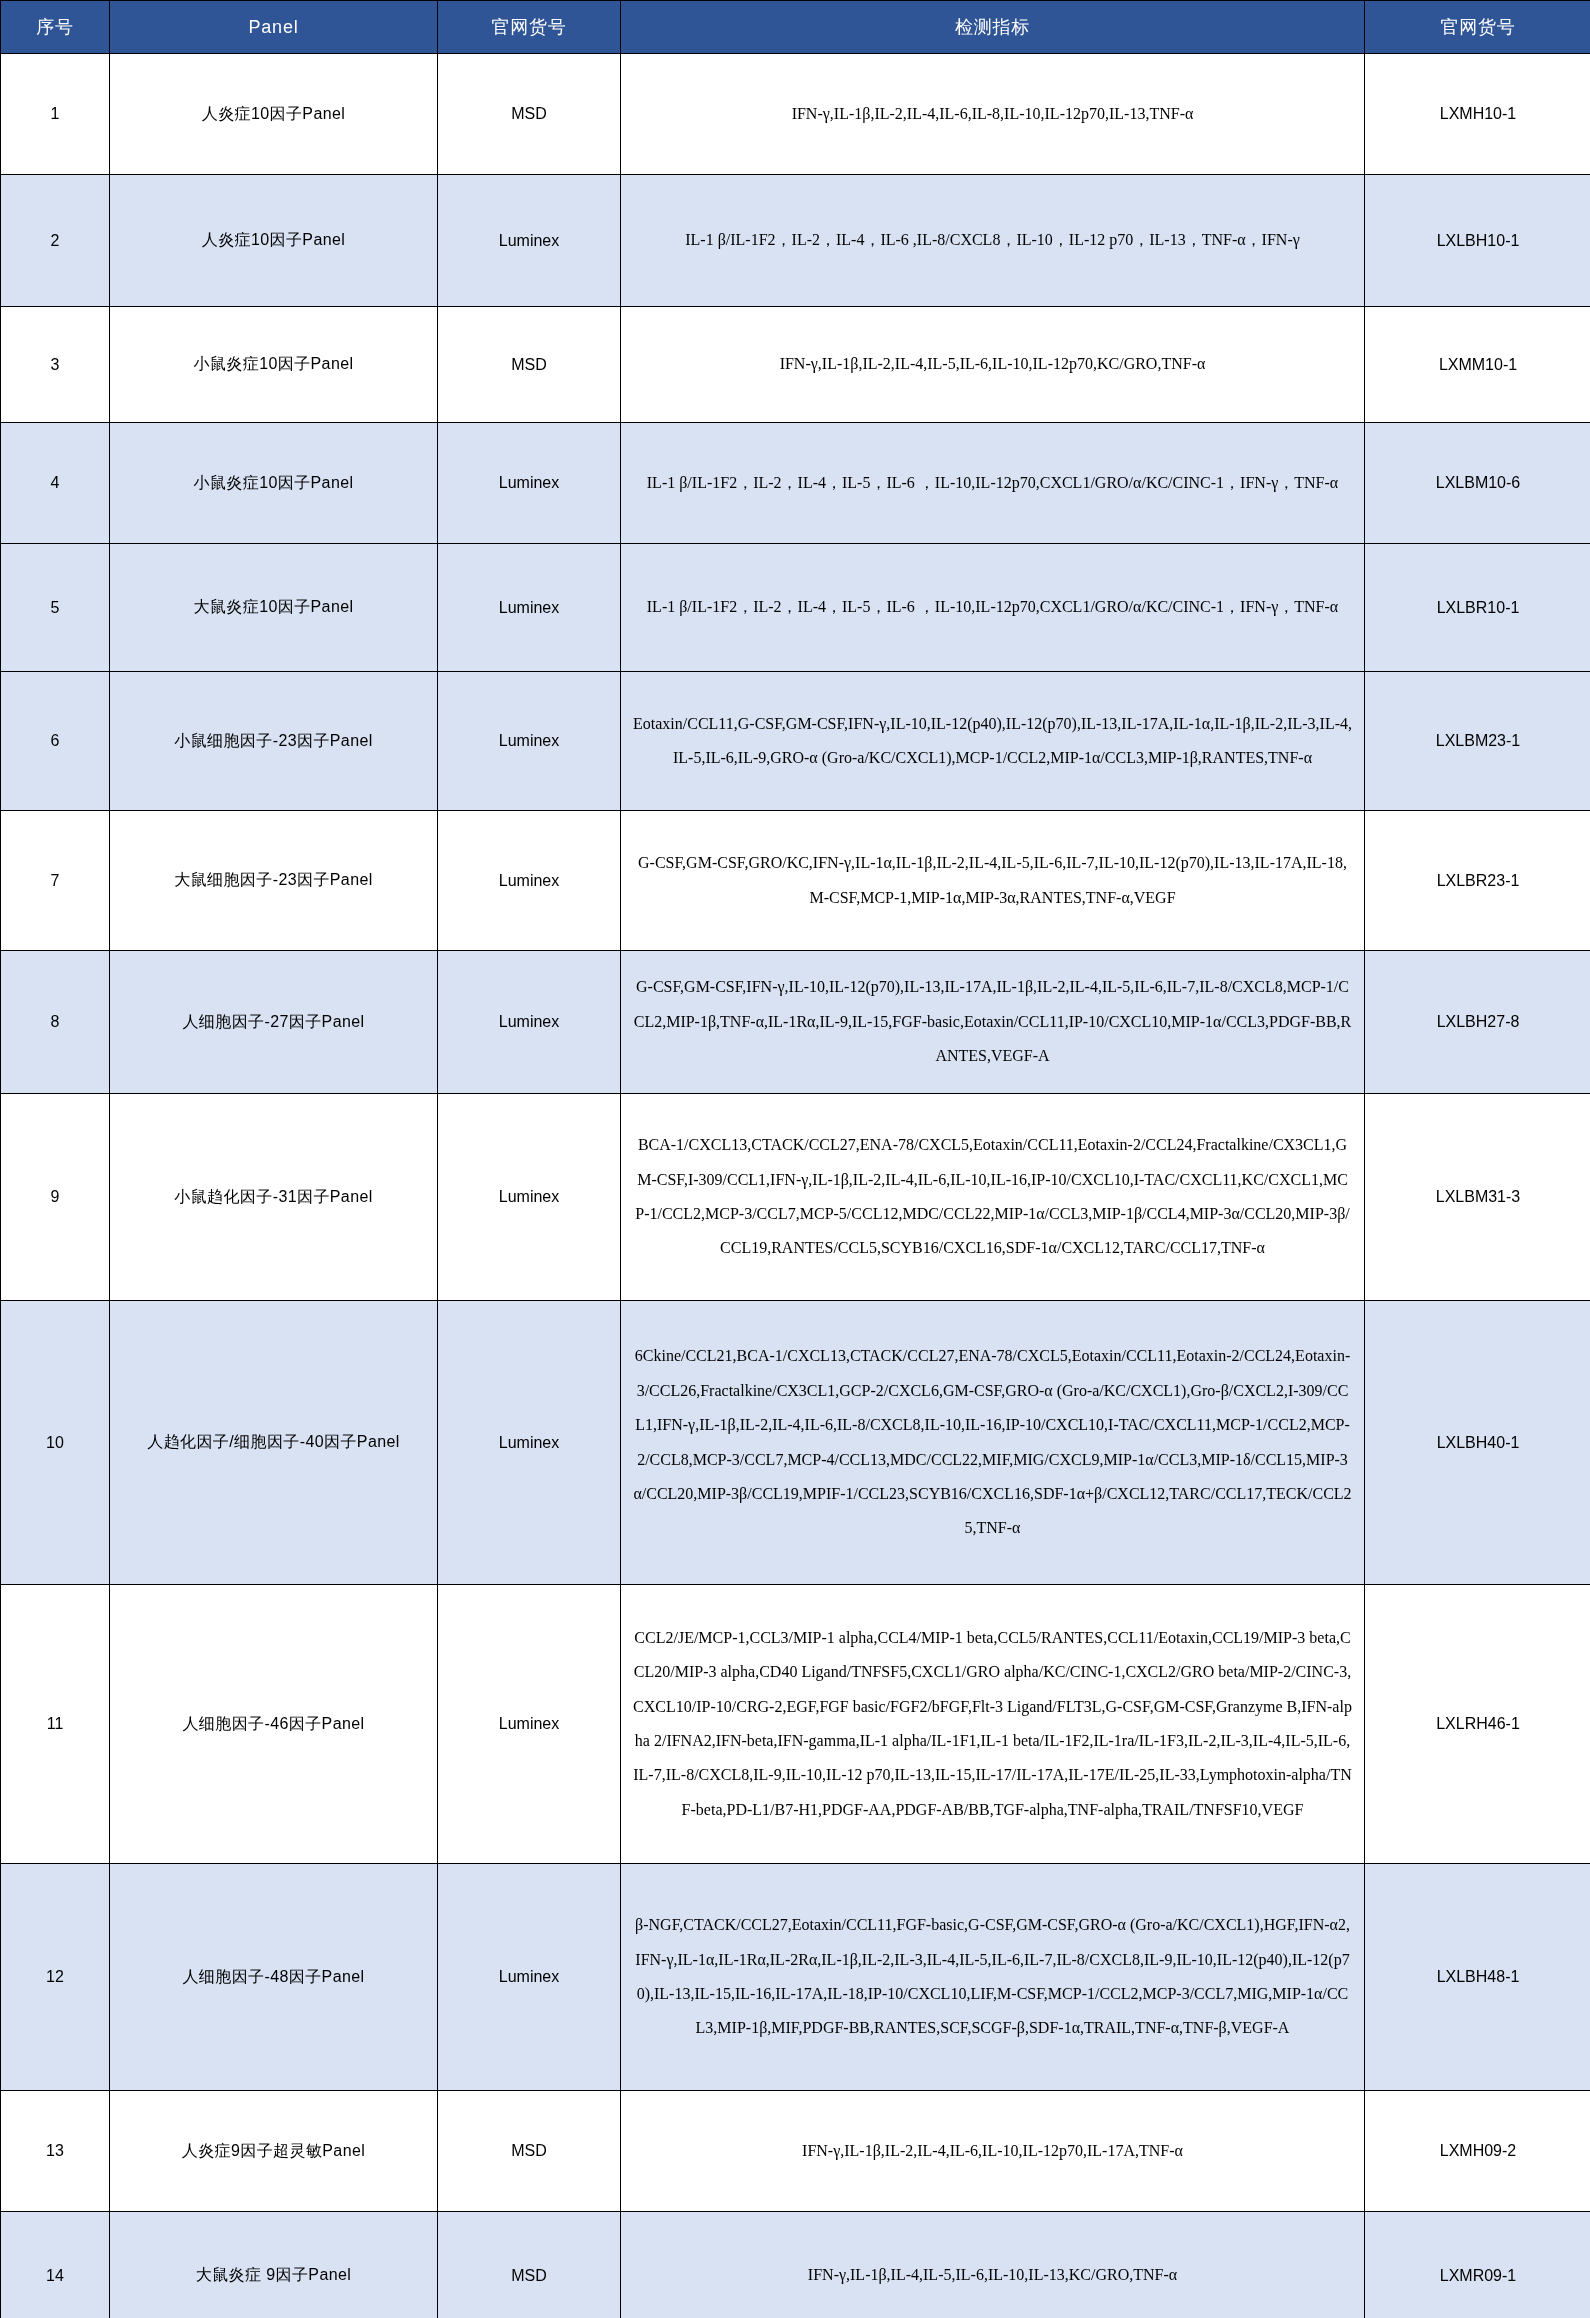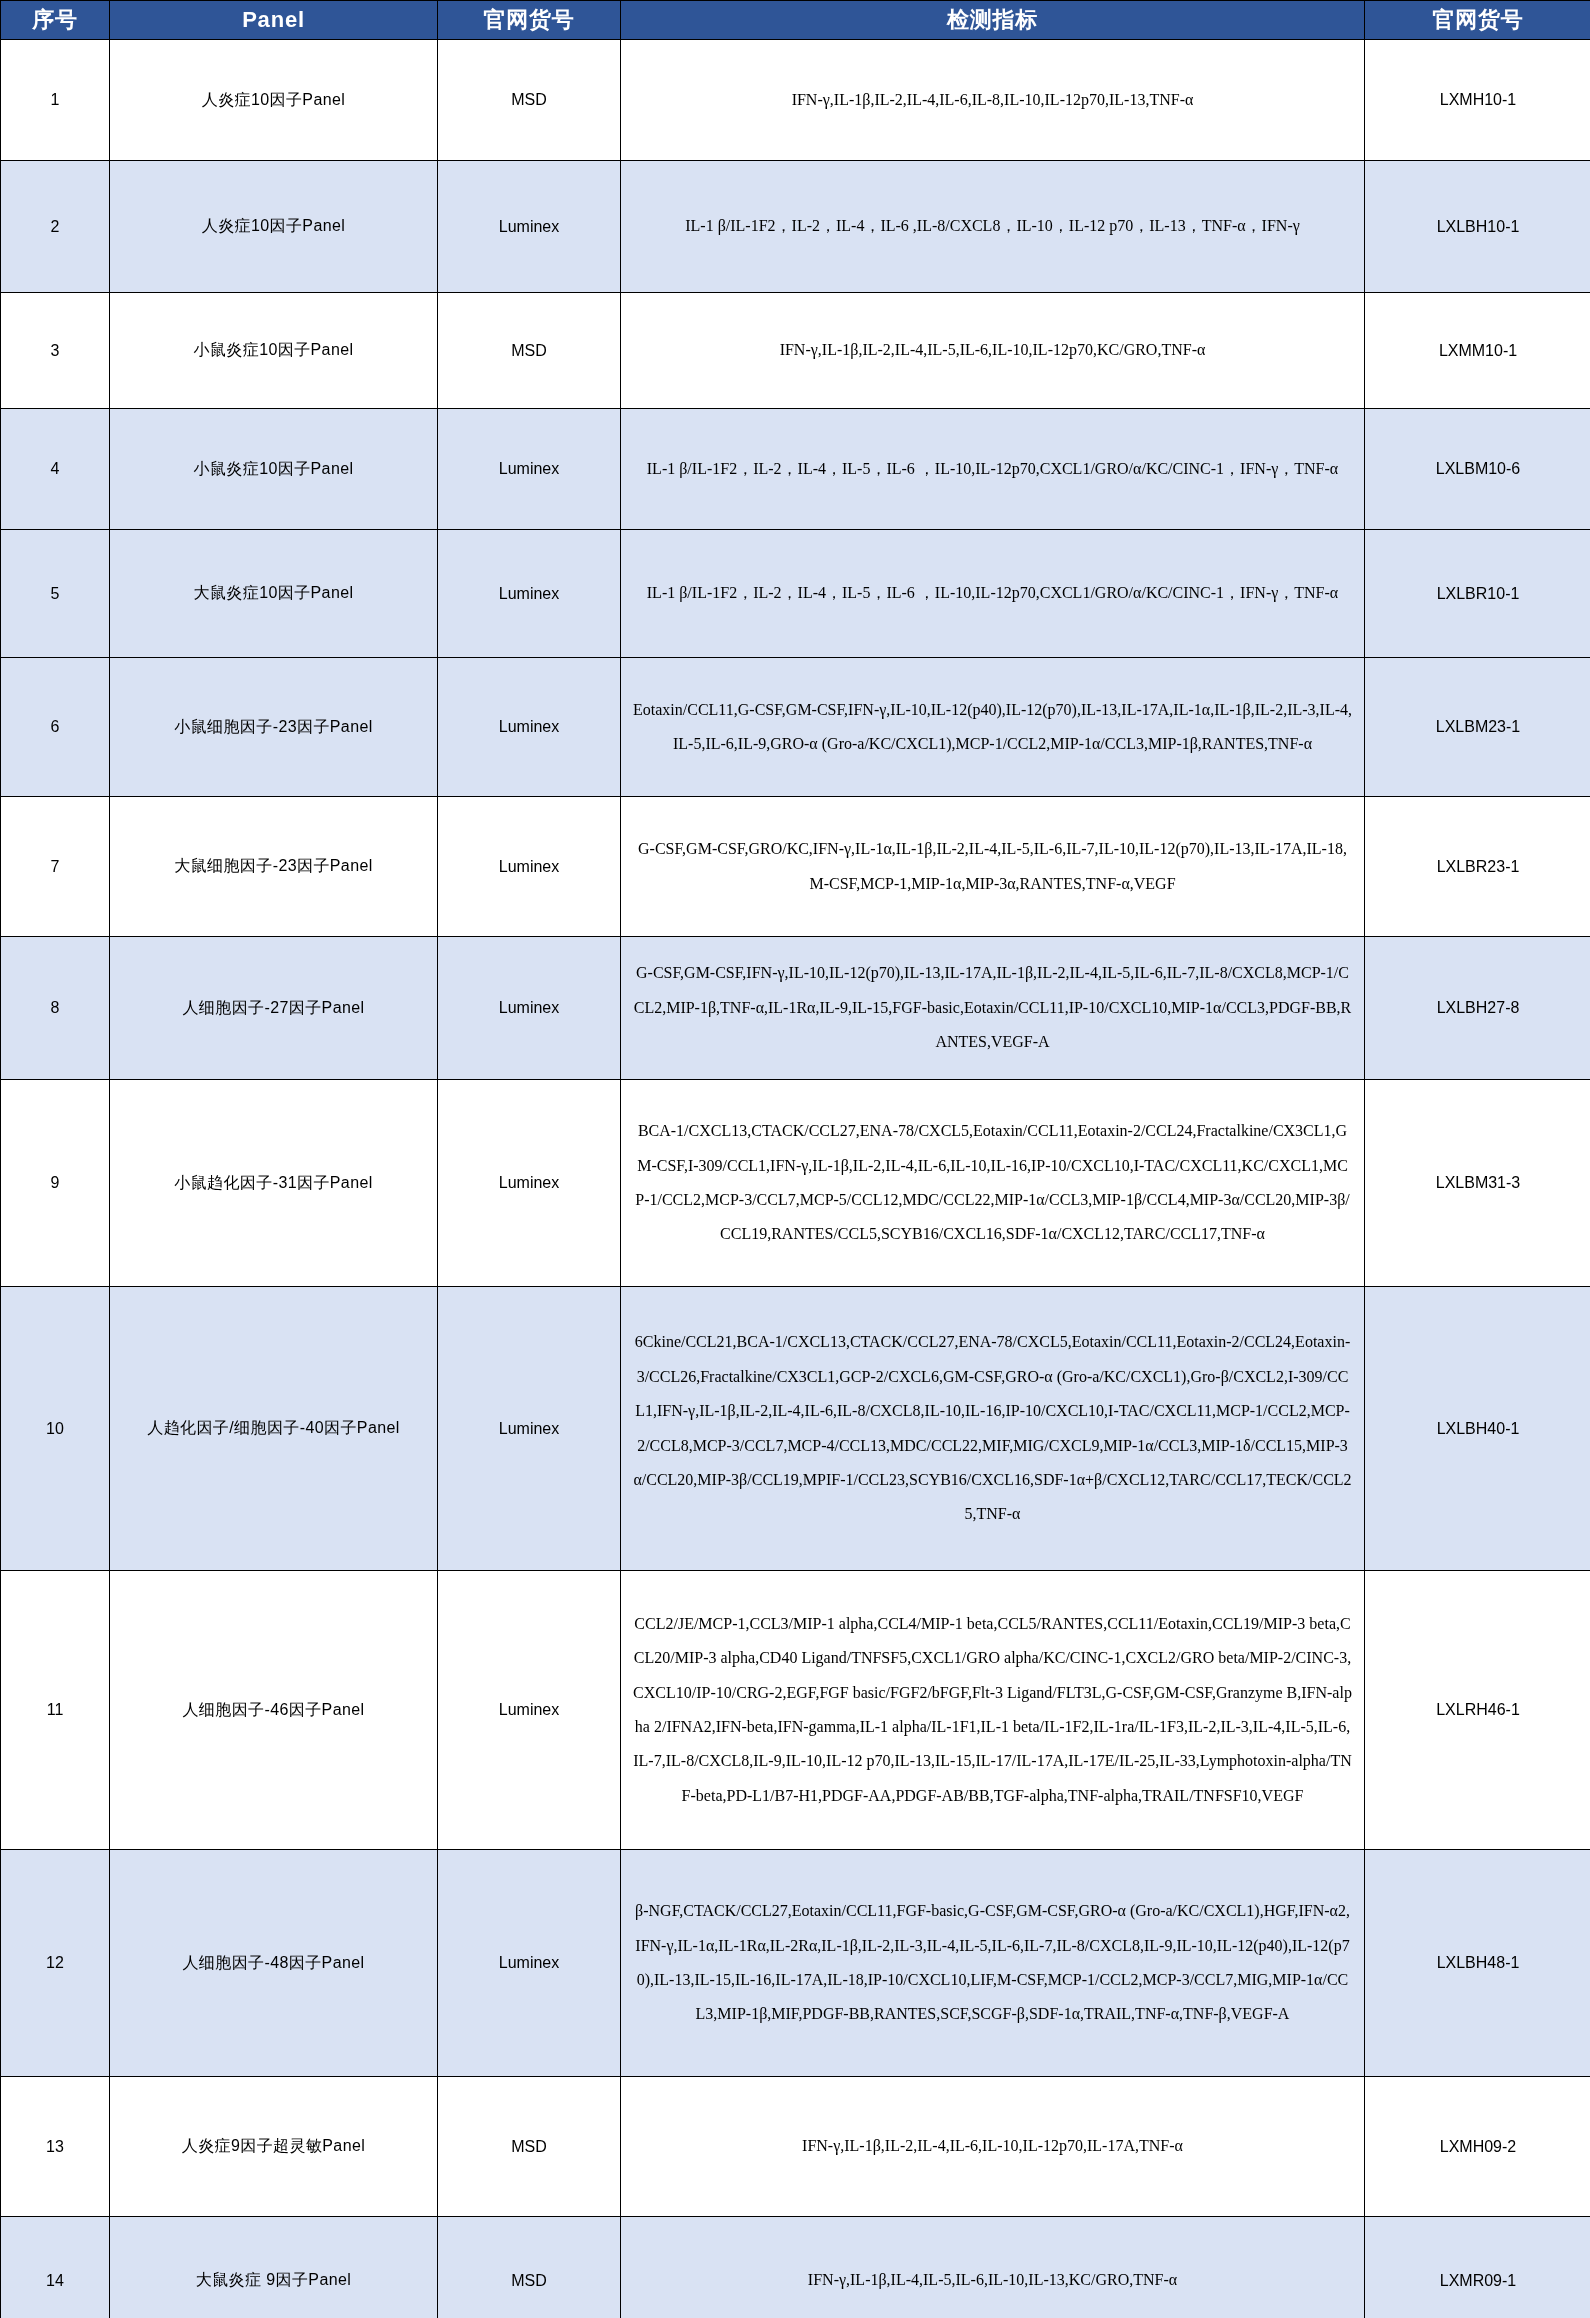--- a/index.html
+++ b/index.html
@@ -21,23 +21,23 @@
   .panel-table td{
     border:1.5px solid #000000;
     text-align:center;
     vertical-align:middle;
     box-sizing:border-box;
     color:#000000;
   }
   .panel-table thead th{
     background:var(--header-bg,#2F5597);
     color:var(--header-text,#FFFFFF);
-    font-size:22px;
-    font-weight:bold;
-    height:39px;
+    font-size:18px;
+    font-weight:normal;
+    height:53px;
     letter-spacing:0.8px;
   }
   .panel-table td{
     font-size:16px;
     padding:4.5px 6px;
     background:#ffffff;
   }
   .panel-table tr.shaded td{
     background:var(--shaded-bg,#D9E2F3);
   }
@@ -55,21 +55,21 @@
   tbody tr:nth-child(3){height:116px}
   tbody tr:nth-child(4){height:121px}
   tbody tr:nth-child(5){height:128px}
   tbody tr:nth-child(6){height:139px}
   tbody tr:nth-child(7){height:140px}
   tbody tr:nth-child(8){height:143px}
   tbody tr:nth-child(9){height:207px}
   tbody tr:nth-child(10){height:284px}
   tbody tr:nth-child(11){height:279px}
   tbody tr:nth-child(12){height:227px}
-  tbody tr:nth-child(13){height:140px}
+  tbody tr:nth-child(13){height:121px}
   tbody tr:nth-child(14){height:128px}
 </style>
 </head>
 <body>
 
 <div class="page">
   <table class="panel-table">
     <colgroup>
       <col style="width:109px">
       <col style="width:328px">

